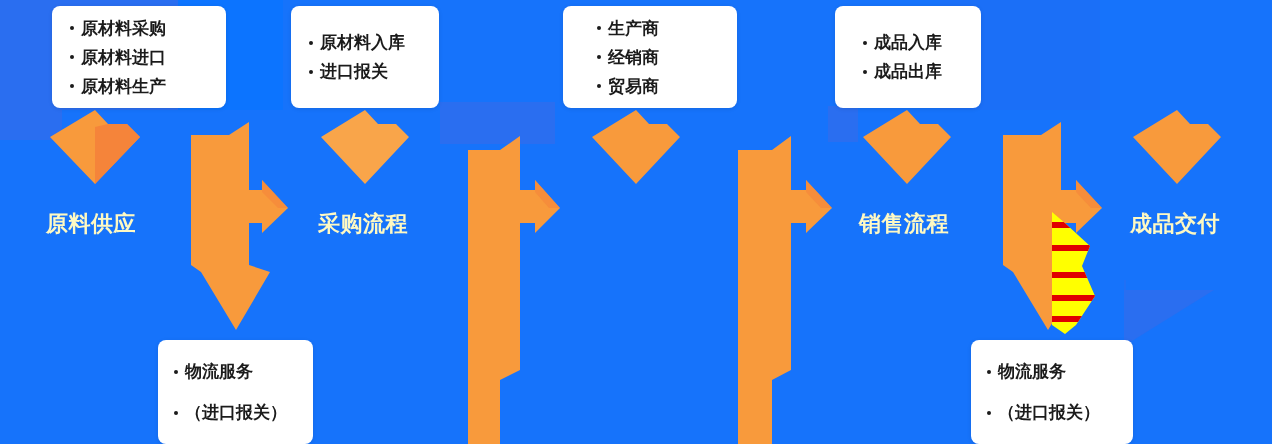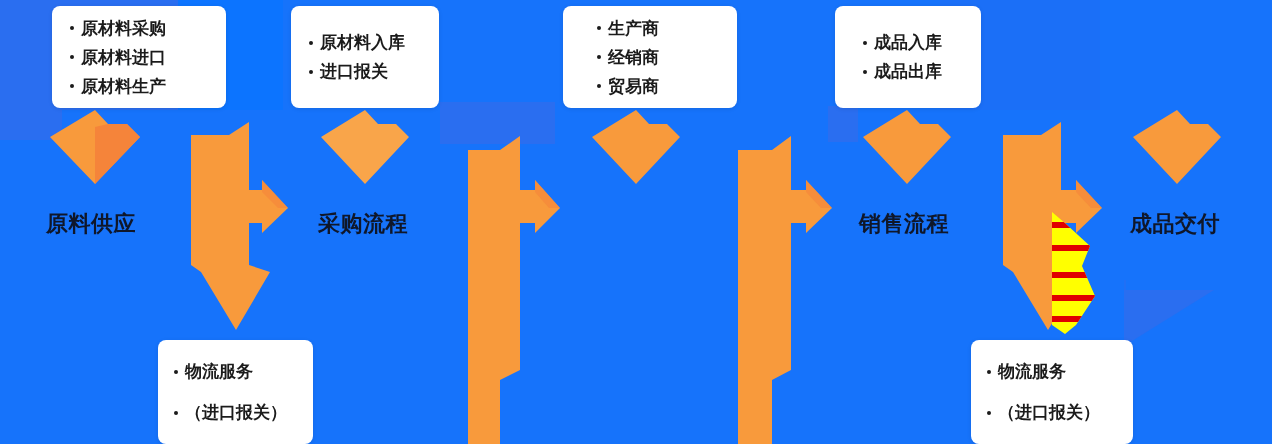--- a/index.html
+++ b/index.html
@@ -56,21 +56,21 @@
 
   .card.top  { padding: 0 0 0 18px; }
   .card.top .card-line { margin: 6px 0; }
 
   .card.bottom { padding: 0 0 0 16px; }
   .card.bottom .card-line { margin: 12px 0; }
 
   
   .stage-label {
     position: absolute;
-    color: #0f172a;
+    color: #fef9c3;
     font-size: 22px;
     font-weight: bold;
     white-space: nowrap;
     letter-spacing: 0.5px;
   }
 </style>
 </head>
 <body>
 
 <div id="stage">

